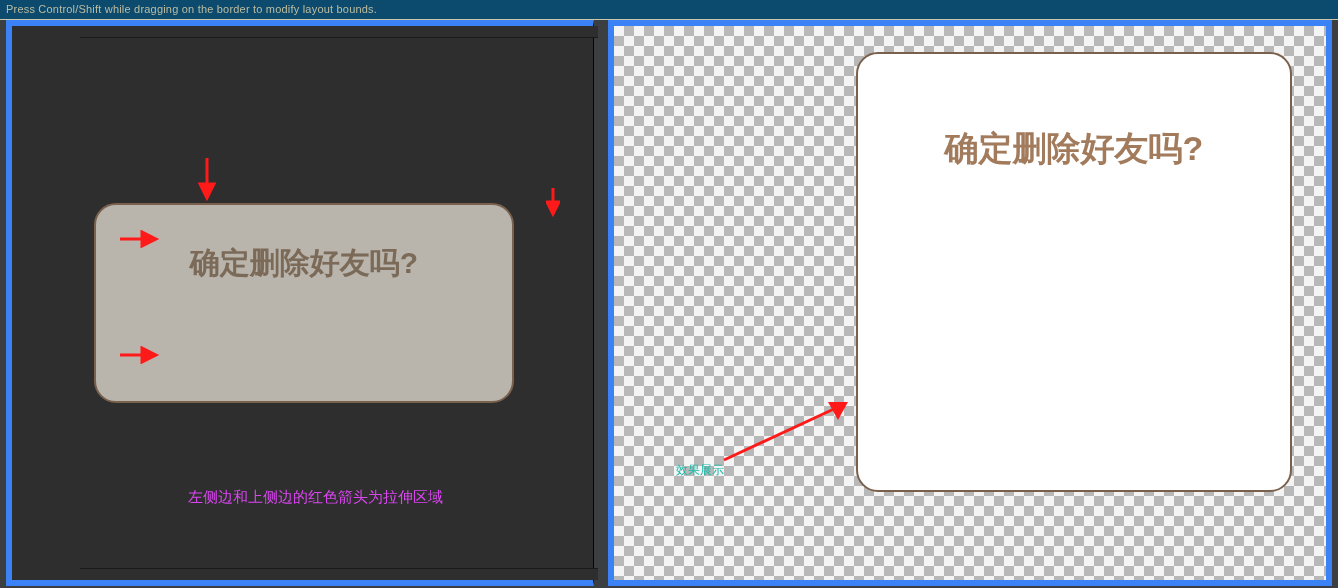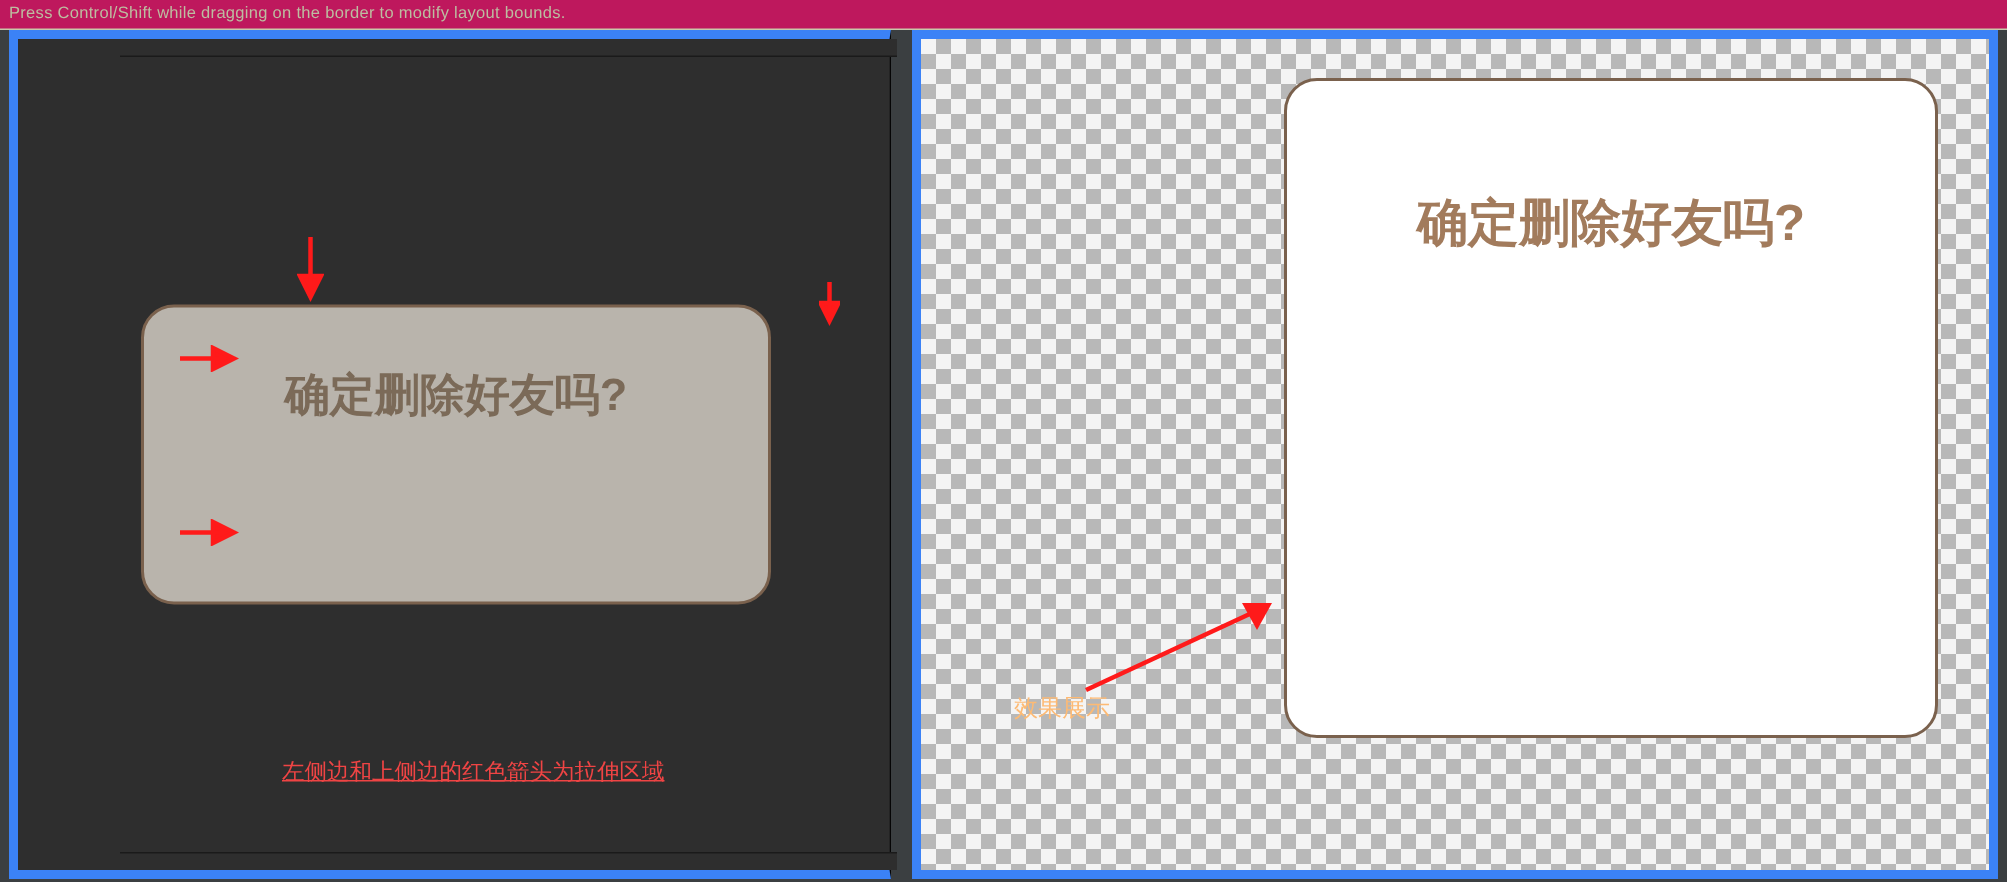--- a/index.html
+++ b/index.html
@@ -1,20 +1,20 @@
 <!DOCTYPE html>
 <html><head>
   <meta charset="utf-8">
   <style>
     * { margin: 0; padding: 0; box-sizing: border-box; }
     html, body { width: 1338px; height: 588px; overflow: hidden; font-family: "Microsoft YaHei", sans-serif; }
 
     .hint-bar {
       height: 20px;
-      background: #be185d;
+      background: #0c4a6e;
       border-bottom: 1px solid #c9c9a9;
       font-size: 11px;
       color: #bdbda0;
       padding: 3px 6px 0 6px;
       letter-spacing: .2px;
     }
 
     .workspace {
       display: flex;
       height: 568px;
@@ -66,24 +66,23 @@
     .ann-arrow { position: absolute; color:#ff1a1a; }
     .arr-down-1 { left: 118px; top: 120px; }
     .arr-down-2 { left: 466px; top: 150px; }
     .arr-right-1{ left: 40px;  top: 192px; }
     .arr-right-2{ left: 40px;  top: 308px; }
 
     .ann-arrow svg { display:block; }
 
     .caption-left {
       position: absolute;
-      left: 108px; top: 467px;
-      color: #ef4444;
+      left: 108px; top: 450px;
+      color: #d946ef;
       font-size: 15px;
-      text-decoration: underline;
     }
 
     
     .checker {
       position: absolute; inset: 0;
       background-image:
         linear-gradient(45deg,#b8b8b8 25%,transparent 25%),
         linear-gradient(-45deg,#b8b8b8 25%,transparent 25%),
         linear-gradient(45deg,transparent 75%,#b8b8b8 75%),
         linear-gradient(-45deg,transparent 75%,#b8b8b8 75%);
@@ -107,22 +106,22 @@
       color: #a27b5c;
     }
     .annot-arrow-right {
       position: absolute;
       left: 104px; top: 372px;
       color:#ff1a1a;
     }
     .caption-right {
       position: absolute;
       left: 62px; top: 436px;
-      color:#fdba74;
-      font-size: 16px;
+      color:#14b8a6;
+      font-size: 12px;
     }
     .watermark {
       position:absolute; right:18px; bottom:8px;
       color: rgba(200,200,200,.22);
       font-size: 16px; letter-spacing:.5px;
       font-family: Arial, sans-serif;
     }
 
     
     .panel-right::-webkit-scrollbar{display:none;}

